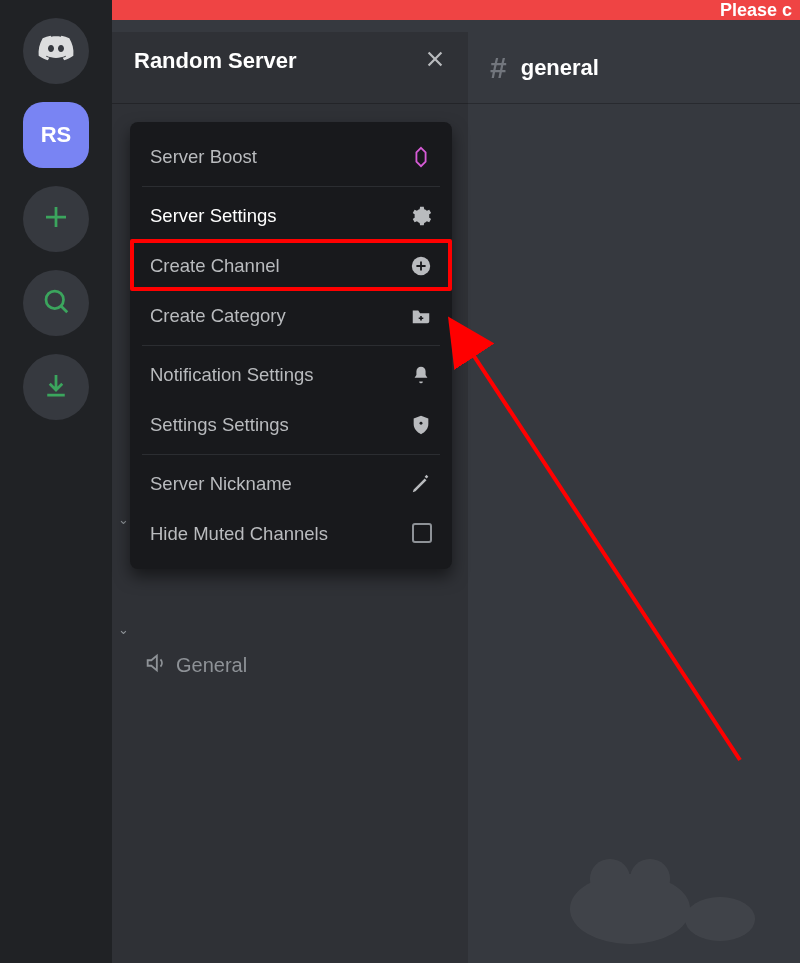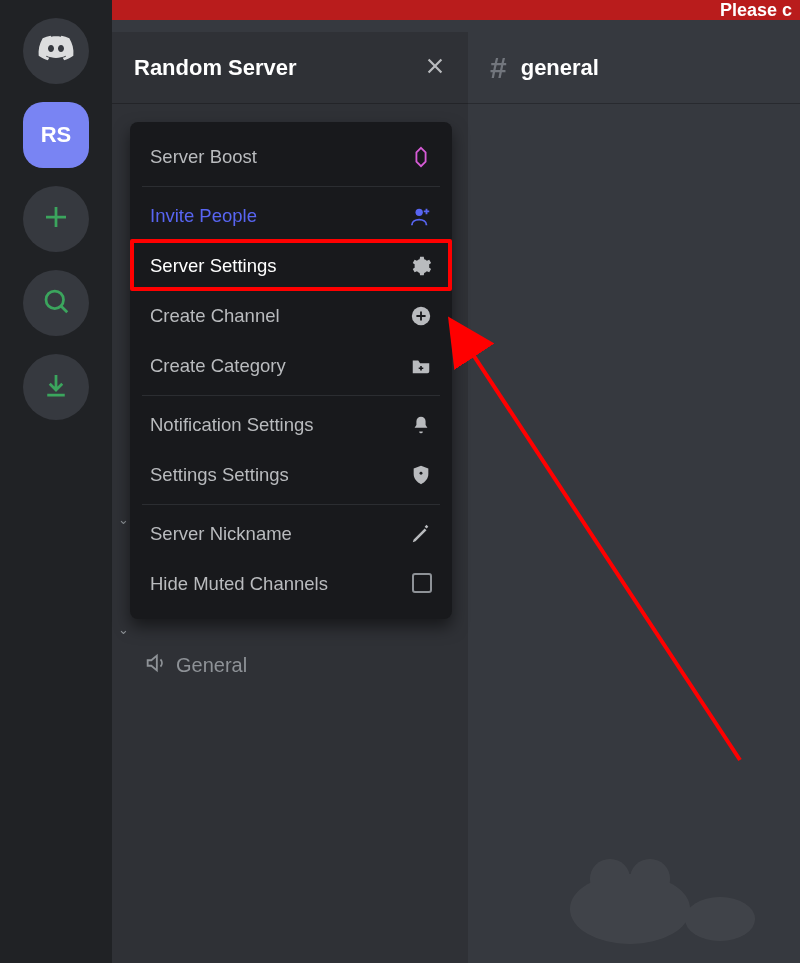--- a/index.html
+++ b/index.html
@@ -2,21 +2,21 @@
 <html><head>
 <meta charset="utf-8">
 <style>
   * { box-sizing: border-box; margin: 0; padding: 0; }
   html, body { width: 800px; height: 963px; overflow: hidden; font-family: "Helvetica Neue", Arial, sans-serif; }
   body { background: #36393f; position: relative; }
 
   
   .banner {
     position: absolute; top: 0; left: 112px; right: 0; height: 20px;
-    background: #b91c1c; color: #fff; font-size: 18px; font-weight: 600;
+    background: #ef4444; color: #fff; font-size: 18px; font-weight: 600;
     display: flex; align-items: center; justify-content: flex-end; padding: 0 8px;
   }
 
   
   .guild-rail {
     position: absolute; top: 0; left: 0; bottom: 0; width: 112px;
     background: #202225; display: flex; flex-direction: column; align-items: center;
     padding-top: 18px; gap: 18px;
   }
   .guild-pill {
@@ -28,21 +28,21 @@
   .guild-pill.selected { border-radius: 20px; background: #7984f3; color: #fff; font-size: 22px; font-weight: 600; }
   .guild-pill.add, .guild-pill.search, .guild-pill.download { color: #3ba55d; }
   .guild-pill.add svg, .guild-pill.search svg, .guild-pill.download svg { width: 30px; height: 30px; stroke: #3ba55d; fill: none; stroke-width: 2.2; }
 
   
   .channel-sidebar {
     position: absolute; top: 32px; left: 112px; width: 356px; bottom: 0;
     background: #2f3136; color: #fff;
   }
   .server-header {
-    height: 72px; display: flex; align-items: center; justify-content: space-between;
+    height: 72px; display: flex; justify-content: space-between;
     padding: 16px 22px; border-bottom: 1px solid rgba(0,0,0,.25);
   }
   .server-header .title { font-size: 22px; font-weight: 700; color: #fff; }
   .server-header .close svg { width: 22px; height: 22px; stroke: #b9bbbe; stroke-width: 2.4; fill: none; }
 
   
   .voice-peek {
     position: absolute; left: 32px; top: 620px; display: flex; align-items: center; gap: 10px; color: #8e9297;
     font-size: 20px;
   }
@@ -177,29 +177,20 @@
 <div class="menu">
   <div class="menu-item boost">
     <span>Server Boost</span>
     <span class="ic">
       <svg viewBox="0 0 24 24">
           <path d="M12 2l5 5v10l-5 5-5-5V7z"></path>
         </svg>
     </span>
   </div>
   <div class="menu-sep"></div>
-  <div class="menu-item invite">
-    <span>Invite People</span>
-    <span class="ic">
-      <svg viewBox="0 0 24 24">
-          <circle cx="10" cy="8" r="4"></circle>
-          <path d="M2 22c0-4 4-6 8-6s8 2 8 6M18 4v6M15 7h6" stroke="#5865f2" stroke-width="2" fill="none"></path>
-        </svg>
-    </span>
-  </div>
   <div class="menu-item" style="color:#fff;">
     <span>Server Settings</span>
     <span class="ic gray">
       <svg viewBox="0 0 24 24" fill="#fff">
           <path d="M12 8a4 4 0 100 8 4 4 0 000-8zm9 4a7 7 0 00-.2-1.7l2.2-1.7-2-3.4-2.6 1a7 7 0 00-2.9-1.7L15 2h-4l-.5 2.5a7 7 0 00-2.9 1.7l-2.6-1-2 3.4 2.2 1.7A7 7 0 005 12c0 .6.1 1.1.2 1.7L3 15.4l2 3.4 2.6-1a7 7 0 002.9 1.7L11 22h4l.5-2.5a7 7 0 002.9-1.7l2.6 1 2-3.4-2.2-1.7c.1-.6.2-1.1.2-1.7z"></path>
         </svg>
     </span>
   </div>
   <div class="menu-item">
     <span>Create Channel</span>

